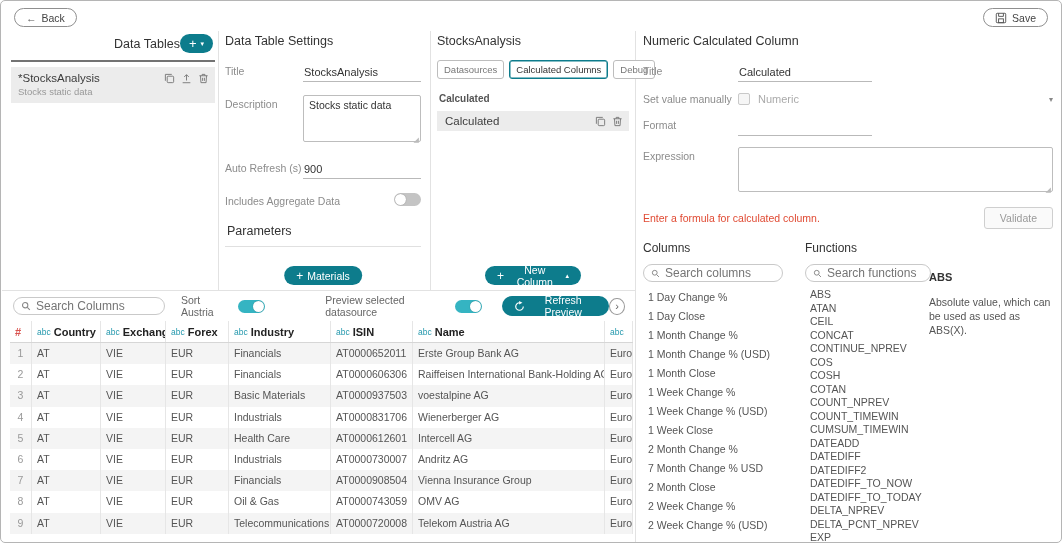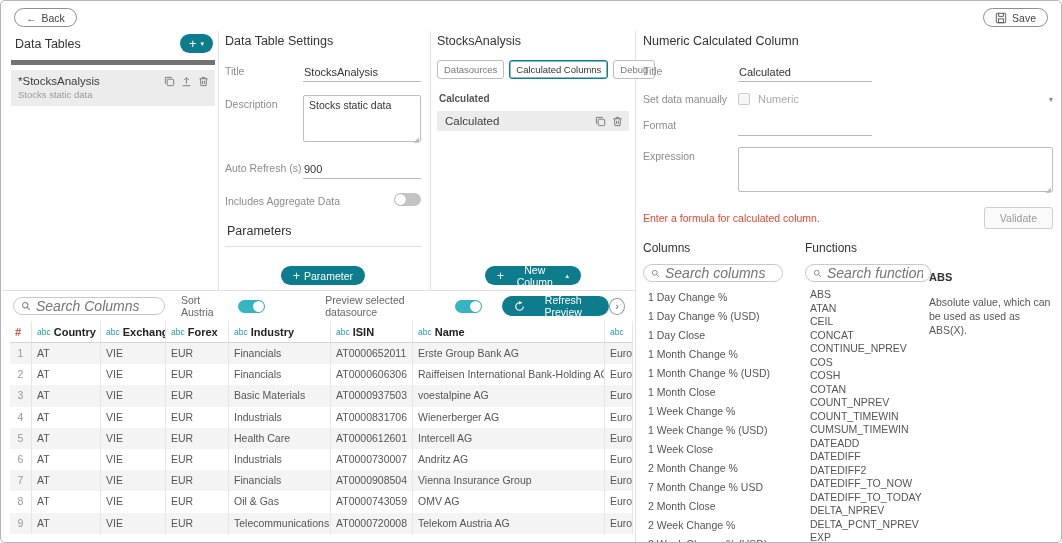--- a/index.html
+++ b/index.html
@@ -25,22 +25,22 @@
   .panel4 { left:642px; width:410px; height:510px; }
   .vdiv { position:absolute; width:1px; background:#e2e2e2; top:30px; }
   .vdiv1 { left:217px; height:259px; }
   .vdiv2 { left:429px; height:259px; }
   .vdiv3 { left:634px; height:512px; }
   .hdiv { position:absolute; top:289px; left:1px; width:633px; height:1px; background:#e2e2e2; }
 
   .panel-title { font-size:12.5px; color:#333; }
 
   
-  .p1-head { display:flex; justify-content:space-between; align-items:center;
-             padding:3px 2px 7px 4px; border-bottom:5px solid #737373; }
+  .p1-head { display:flex; justify-content:flex-end; align-items:center;
+             padding:3px 2px 7px 4px; border-bottom:2px solid #737373; }
   .teal-pill { background:#0d7c8c; color:#fff; border:none; border-radius:10px; height:19px;
                display:flex; align-items:center; justify-content:center; gap:4px;
                font-size:10.5px; padding:0 12px; cursor:pointer; font-family:inherit; }
   .add-pill { padding:0 9px; }
   .add-pill .plus { font-size:13px; line-height:1; }
   .add-pill .caret { font-size:7px; }
   .dt-item { margin-top:5px; background:#ececec; padding:5px 6px 6px 7px; cursor:pointer; }
   .dt-item-top { display:flex; align-items:center; }
   .dt-item-name { font-size:11.5px; color:#3c3c3c; flex:1; }
   .dt-item-sub { font-size:9.5px; color:#999; margin-top:2px; }
@@ -97,22 +97,22 @@
                font-size:10.5px; padding:4px 15px; cursor:pointer; font-family:inherit; }
 
   .picker-area { position:absolute; left:0; top:210px; width:410px; }
   .picker-col { position:absolute; top:0; }
   .col-columns { left:0; width:140px; }
   .col-functions { left:162px; width:126px; }
   .col-help { left:286px; width:124px; }
   .picker-title { font-size:12px; color:#333; margin-bottom:9px; }
   .search-pill { display:flex; align-items:center; gap:5px; border:1px solid #c9c9c9; border-radius:9px;
                  height:18px; padding:0 7px; background:#fff; }
-  .search-pill input { border:none; outline:none; flex:1; min-width:0; font-size:14px; color:#555;
-                       font-family:inherit; background:transparent;font-style:italic; }
+  .search-pill input { border:none; outline:none; flex:1; min-width:0; font-size:12px; color:#555;
+                       font-family:inherit; background:transparent; }
   .search-pill svg { color:#888; flex:none; }
   .plist { margin-top:6px; padding-left:5px; }
   .list-item { font-size:10.5px; color:#555; line-height:19px; white-space:nowrap; overflow:hidden; cursor:pointer; }
   .list-item.fn { line-height:13.5px; }
   .help-title { font-size:11px; font-weight:bold; color:#333; margin-top:30px; }
   .help-text { font-size:10.5px; color:#555; line-height:1.35; margin-top:12px; }
 
   
   .ptoolbar { position:absolute; left:12px; top:294px; width:612px; height:22px;
               display:flex; align-items:center; }
@@ -224,21 +224,21 @@
       <div class="frow" style="align-items:center;">
         <span class="flabel" style="width:auto; flex:1;">Includes Aggregate Data</span>
         <span class="toggle off">
             <span class="knob"></span>
           </span>
       </div>
       <div class="section-head">Parameters</div>
     </div>
     <button class="teal-pill bottom-btn">
       <span class="plus" style="font-size:12px;">+</span>
-      <span>Parameter</span>
+      <span>Materials</span>
     </button>
   </div>
 
   <div class="panel panel3">
     <div class="panel-title" style="padding-top:3px;">StocksAnalysis</div>
     <div class="tabs">
       <button class="tab">Datasources</button>
       <button class="tab active">Calculated Columns</button>
       <button class="tab">Debug</button>
     </div>
@@ -268,21 +268,21 @@
   </div>
 
   <div class="panel panel4">
     <div class="panel-title" style="padding-top:3px;">Numeric Calculated Column</div>
     <div class="p4-body">
       <div class="frow">
         <span class="flabel">Title</span>
         <span class="fcontrol"><input class="uinput short" value="Calculated" style=""></span>
       </div>
       <div class="frow" style="align-items:center;">
-        <span class="flabel" style="padding-top:0;">Set data manually</span>
+        <span class="flabel" style="padding-top:0;">Set value manually</span>
         <span class="fcontrol sel-row">
           <span class="checkbox"></span>
           <span class="sel-text">Numeric</span>
           <span class="sel-caret">▾</span>
         </span>
       </div>
       <div class="frow">
         <span class="flabel">Format</span>
         <span class="fcontrol"><input class="uinput short" value="" style=""></span>
       </div>
@@ -304,21 +304,20 @@
         <div class="picker-title">Columns</div>
         <div class="search-pill">
           <svg width="9" height="9" viewBox="0 0 12 12" fill="none" stroke="currentColor" stroke-width="1.3">
             <circle cx="5" cy="5" r="3.2"></circle>
               <path d="M7.6 7.6l3 3"></path>
           </svg>
           <input placeholder="Search columns" style="">
         </div>
         <div class="plist">
             <div class="list-item">1 Day Change %</div>
-            <div class="list-item">1 Day Change % (USD)</div>
             <div class="list-item">1 Day Close</div>
             <div class="list-item">1 Month Change %</div>
             <div class="list-item">1 Month Change % (USD)</div>
             <div class="list-item">1 Month Close</div>
             <div class="list-item">1 Week Change %</div>
             <div class="list-item">1 Week Change % (USD)</div>
             <div class="list-item">1 Week Close</div>
             <div class="list-item">2 Month Change %</div>
             <div class="list-item">7 Month Change % USD</div>
             <div class="list-item">2 Month Close</div>

